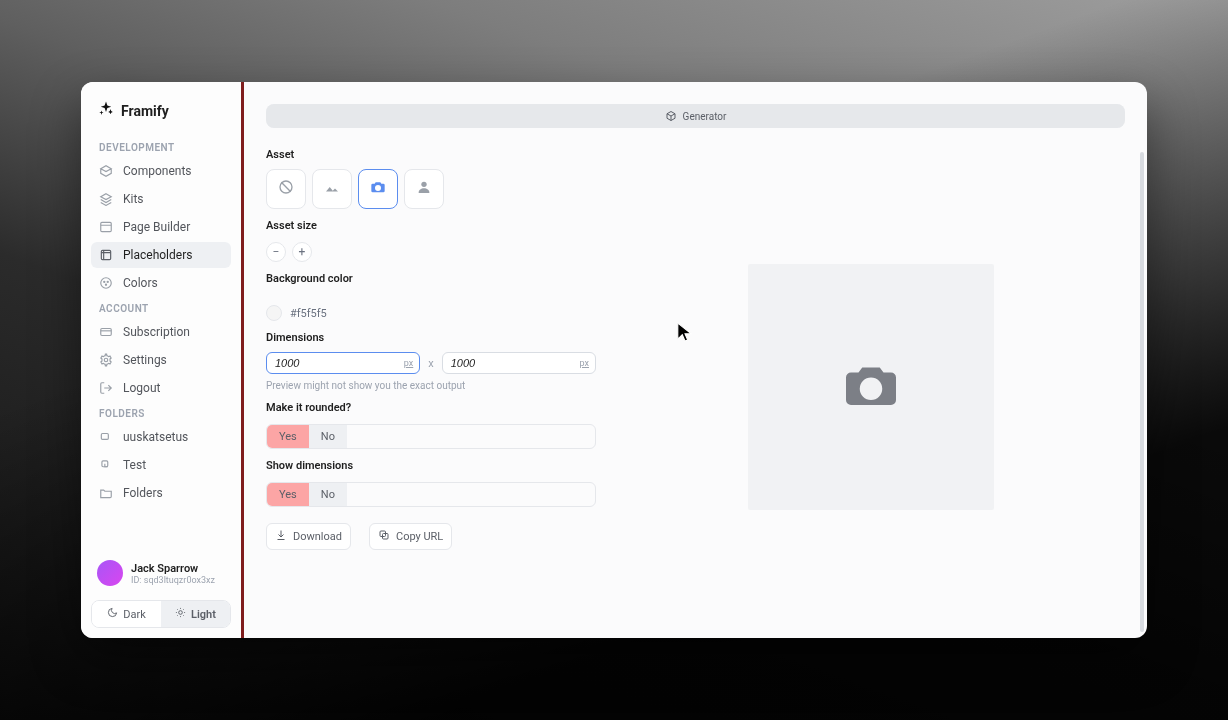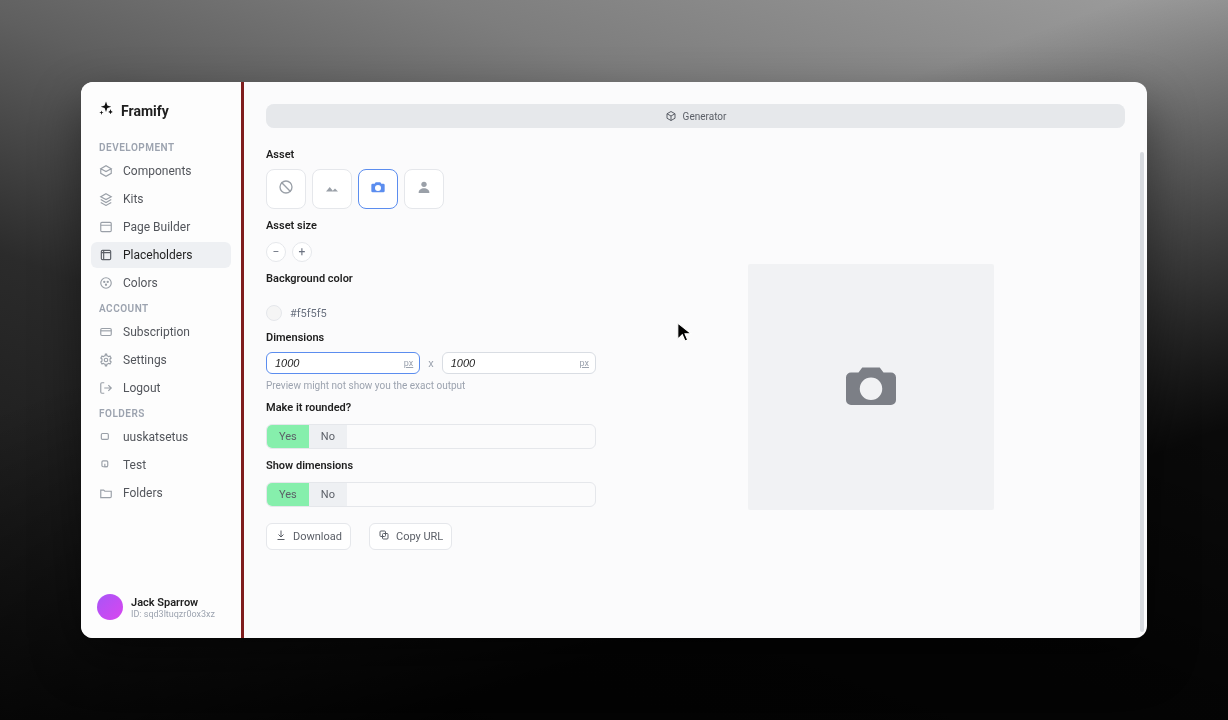--- a/index.html
+++ b/index.html
@@ -123,21 +123,21 @@
   }
   .dim-input.focused input { border:1.5px solid #5b8def; }
   .dim-input .unit {
     position:absolute; right:7px; top:50%; transform:translateY(-50%);
     font-size:9px; color:#9ca3af;text-decoration:underline;
   }
   .x-sep { font-size:11px; color:#9ca3af; }
   .hint { font-size:10px; color:#9ca3af; margin-top:6px; }
   .yn-row { display:inline-flex; border:1px solid #e5e7eb; border-radius:6px; overflow:hidden; margin-top:2px;}
   .yn-btn {
-    padding:5px 12px; font-size:11px; color:#5b5f67; cursor:pointer; background:#86efac;
+    padding:5px 12px; font-size:11px; color:#5b5f67; cursor:pointer; background:#fca5a5;
   }
   .yn-btn.active { background:#eef0f3; }
   .action-row { display:flex; gap:18px; margin-top:16px; }
   .action-btn {
     display:flex; align-items:center; gap:6px;
     font-size:11px; color:#5b5f67; cursor:pointer;
     padding:5px 8px; border:1px solid #e5e7eb; border-radius:6px; background:#fff;
   }
   .preview-col {
     flex:1; display:flex; align-items:center; justify-content:center;
@@ -281,20 +281,35 @@
     <div class="sidebar-spacer"></div>
 
     <div class="user-row">
       <div class="avatar"></div>
       <div>
         <div class="user-name">Jack Sparrow</div>
         <div class="user-id">ID: sqd3ltuqzr0ox3xz</div>
       </div>
     </div>
 
+    <div class="theme-toggle">
+      <div class="theme-btn">
+        <span><svg width="11" height="11" viewBox="0 0 24 24" fill="none" stroke="currentColor" stroke-width="2">
+              <path d="M21 12.8A9 9 0 1 1 11.2 3a7 7 0 0 0 9.8 9.8z"></path>
+            </svg></span>
+        <span>Dark</span>
+      </div>
+      <div class="theme-btn active">
+        <span><svg width="11" height="11" viewBox="0 0 24 24" fill="none" stroke="currentColor" stroke-width="2">
+              <circle cx="12" cy="12" r="4"></circle>
+              <path d="M12 2v2M12 20v2M4.9 4.9l1.4 1.4M17.7 17.7l1.4 1.4M2 12h2M20 12h2M4.9 19.1l1.4-1.4M17.7 6.3l1.4-1.4"></path>
+            </svg></span>
+        <span>Light</span>
+      </div>
+    </div>
   </aside>
 
   <main class="main">
     <div class="scroll-ind"></div>
 
     <div class="tabs">
       <div class="tab active">
         <span class="ic"><svg viewBox="0 0 24 24" width="12" height="12" fill="none" stroke="currentColor" stroke-width="2">
               <path d="M12 3l8 4.5v9L12 21l-8-4.5v-9L12 3zM12 12l8-4.5M12 12v9M12 12L4 7.5"></path>
             </svg></span>

